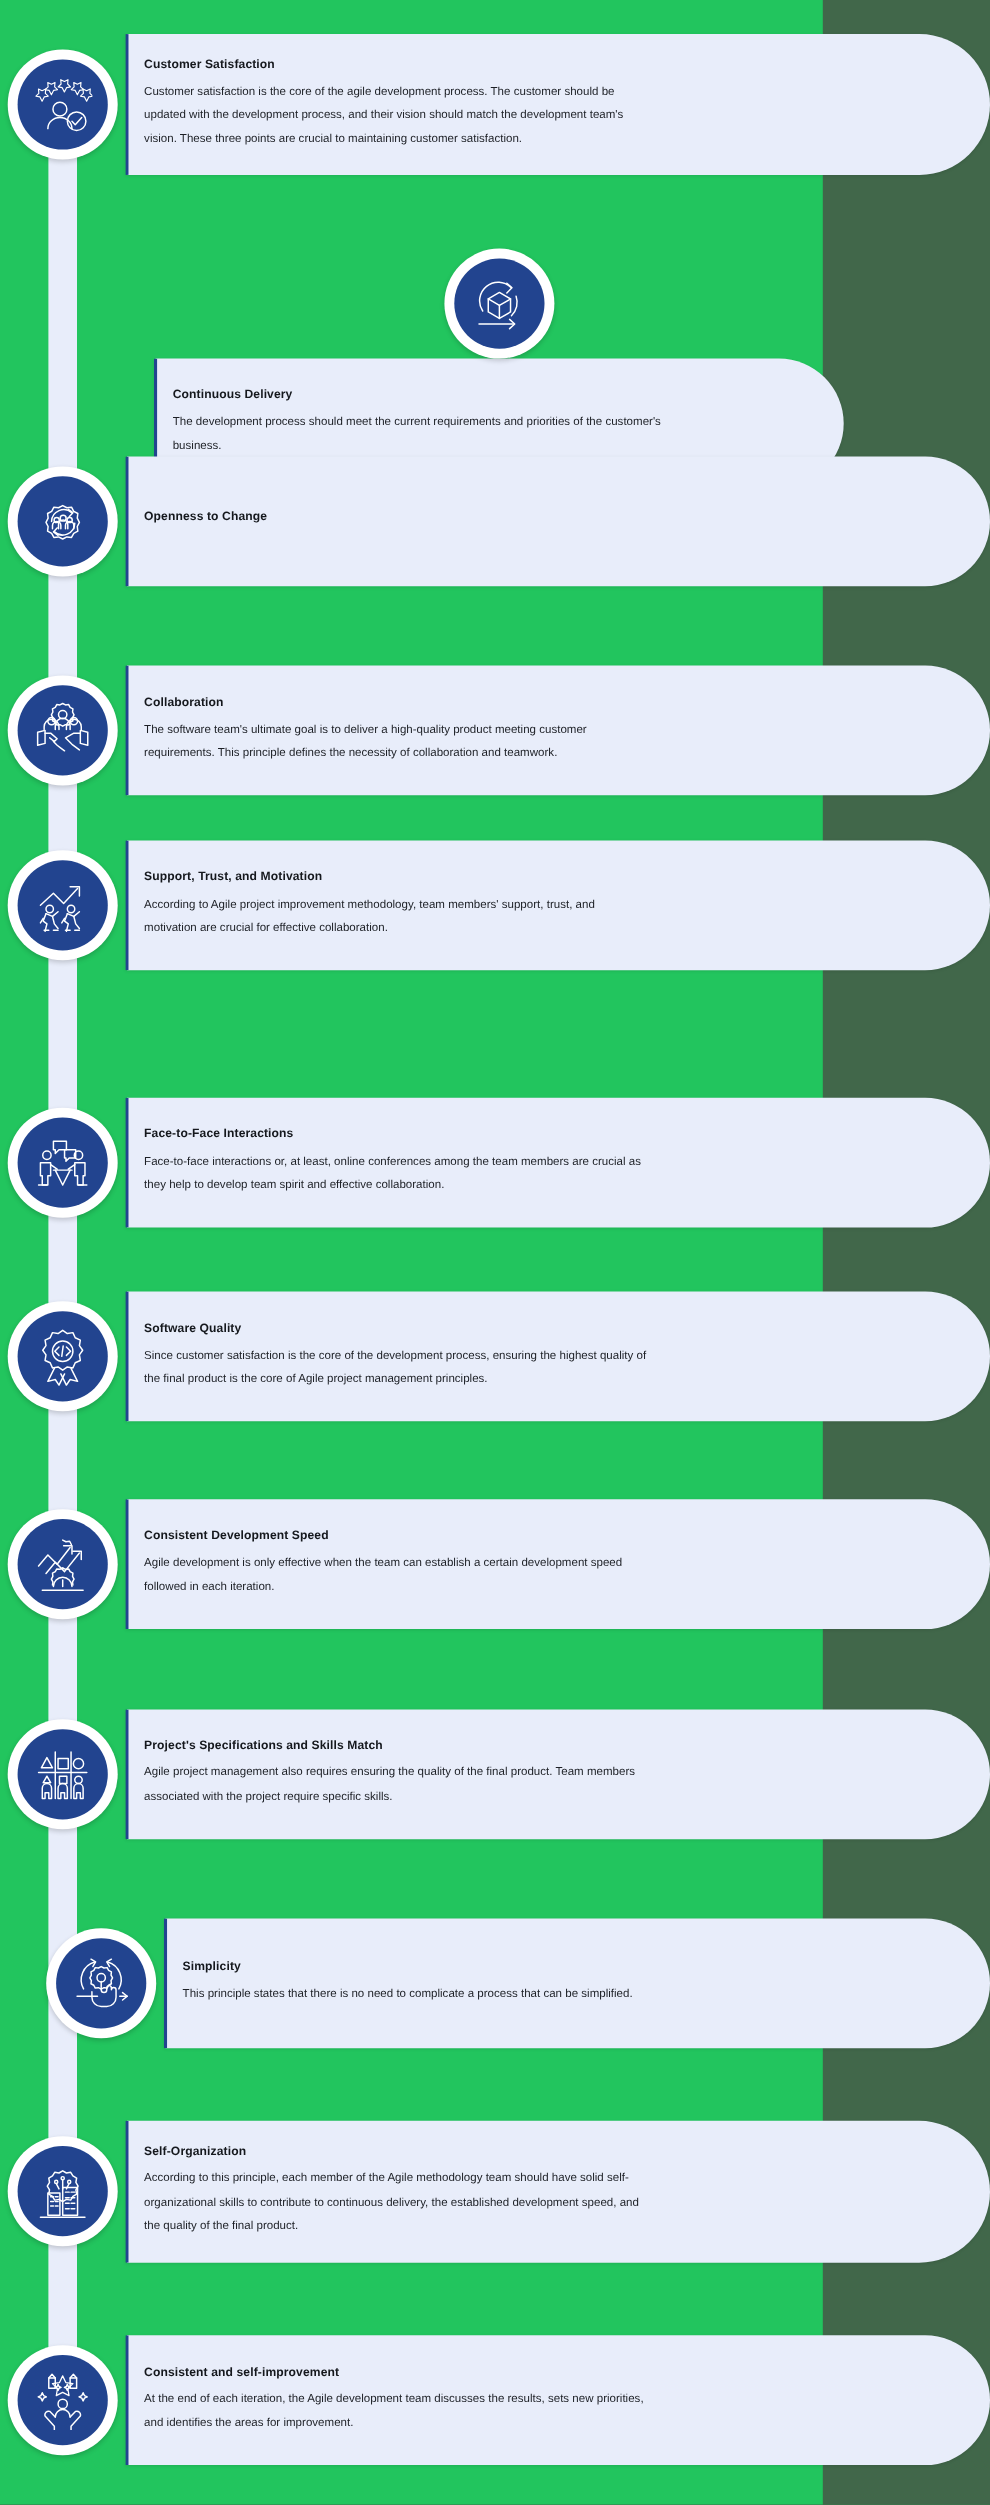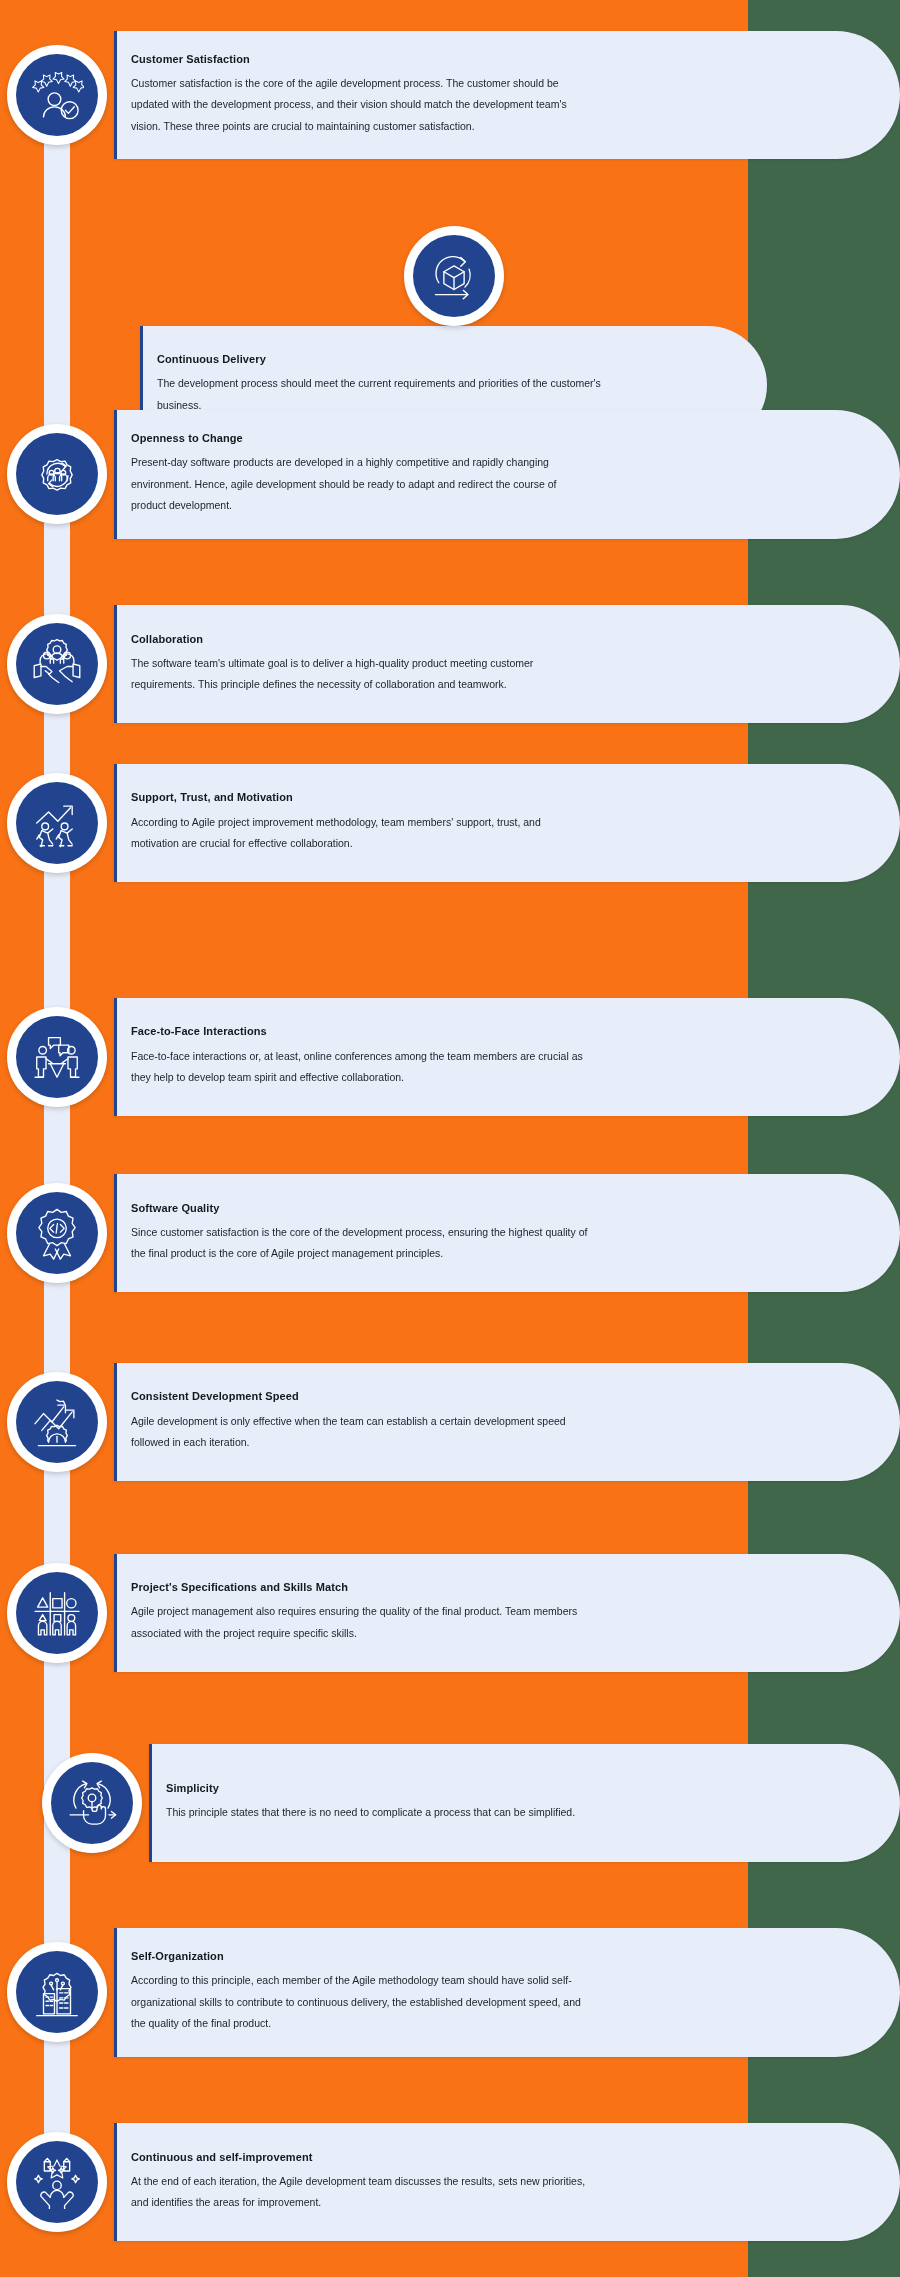--- a/index.html
+++ b/index.html
@@ -9,21 +9,21 @@
     height: 2277px;
     background: #41674a;
     font-family: "Liberation Sans", sans-serif;
     overflow: hidden;
   }
 
   #timeline {
     position: relative;
     width: 748px;
     height: 2277px;
-    background: #f97316;
+    background: #22c55e;
   }
 
   
   .rail {
     position: absolute;
     left: 44px;
     top: 60px;
     width: 26px;
     height: 2150px;
     background: #e8edfa;
@@ -167,21 +167,20 @@
         <circle cx="39.5" cy="30.5" r="2.8"></circle>
         <path d="M21 40 v-3.5 a4.5 4.5 0 0 1 9 0 V40"></path>
         <path d="M27.5 40 v-4.5 a5 5 0 0 1 10 0 V40"></path>
         <path d="M35 40 v-3.5 a4.5 4.5 0 0 1 9 0 V40"></path>
       </g>
     </svg>
         </div>
       </div>
       <div class="card">
         <div class="card-title">Openness to Change</div>
-        <div class="card-desc">Present-day software products are developed in a highly competitive and rapidly changing environment. Hence, agile development should be ready to adapt and redirect the course of product development.</div>
       </div>
     </div>
     <div class="row" style="top: 605.125px; height: 118px;">
       <div class="node">
         <div class="node-inner">
     <svg viewBox="0 0 64 64">
       <g class="ico">
         <path d="M32 3 l3 1.6 l3.4-0.4 l1.6 3 l3 1.6 l-0.4 3.4 l1.6 3 l-1.6 3 l0.4 3.4 l-3 1.6 l-1.6 3 l-3.4-0.4 l-3 1.6 l-3-1.6 l-3.4 0.4 l-1.6-3 l-3-1.6 l0.4-3.4 l-1.6-3 l1.6-3 l-0.4-3.4 l3-1.6 l1.6-3 l3.4 0.4 Z"></path>
         <circle cx="32" cy="15" r="4.5"></circle>
         <circle cx="20" cy="22" r="4"></circle>
@@ -389,17 +388,17 @@
         <path d="M37 15 l1 2.2 l2.2 1 l-2.2 1 l-1 2.2 l-1-2.2 l-2.2-1 l2.2-1 Z"></path>
         <circle cx="32" cy="36" r="5"></circle>
         <path d="M24 50 a8 8 0 0 1 16 0"></path>
         <path d="M24 50 l-6 -6 a4 4 0 0 0 -5 5 l10 11 v5"></path>
         <path d="M40 50 l6 -6 a4 4 0 0 1 5 5 l-10 11 v5"></path>
       </g>
     </svg>
         </div>
       </div>
       <div class="card">
-        <div class="card-title">Continuous and self-improvement</div>
+        <div class="card-title">Consistent and self-improvement</div>
         <div class="card-desc">At the end of each iteration, the Agile development team discusses the results, sets new priorities, and identifies the areas for improvement.</div>
       </div>
     </div>
   </div>
 
 </body></html>

